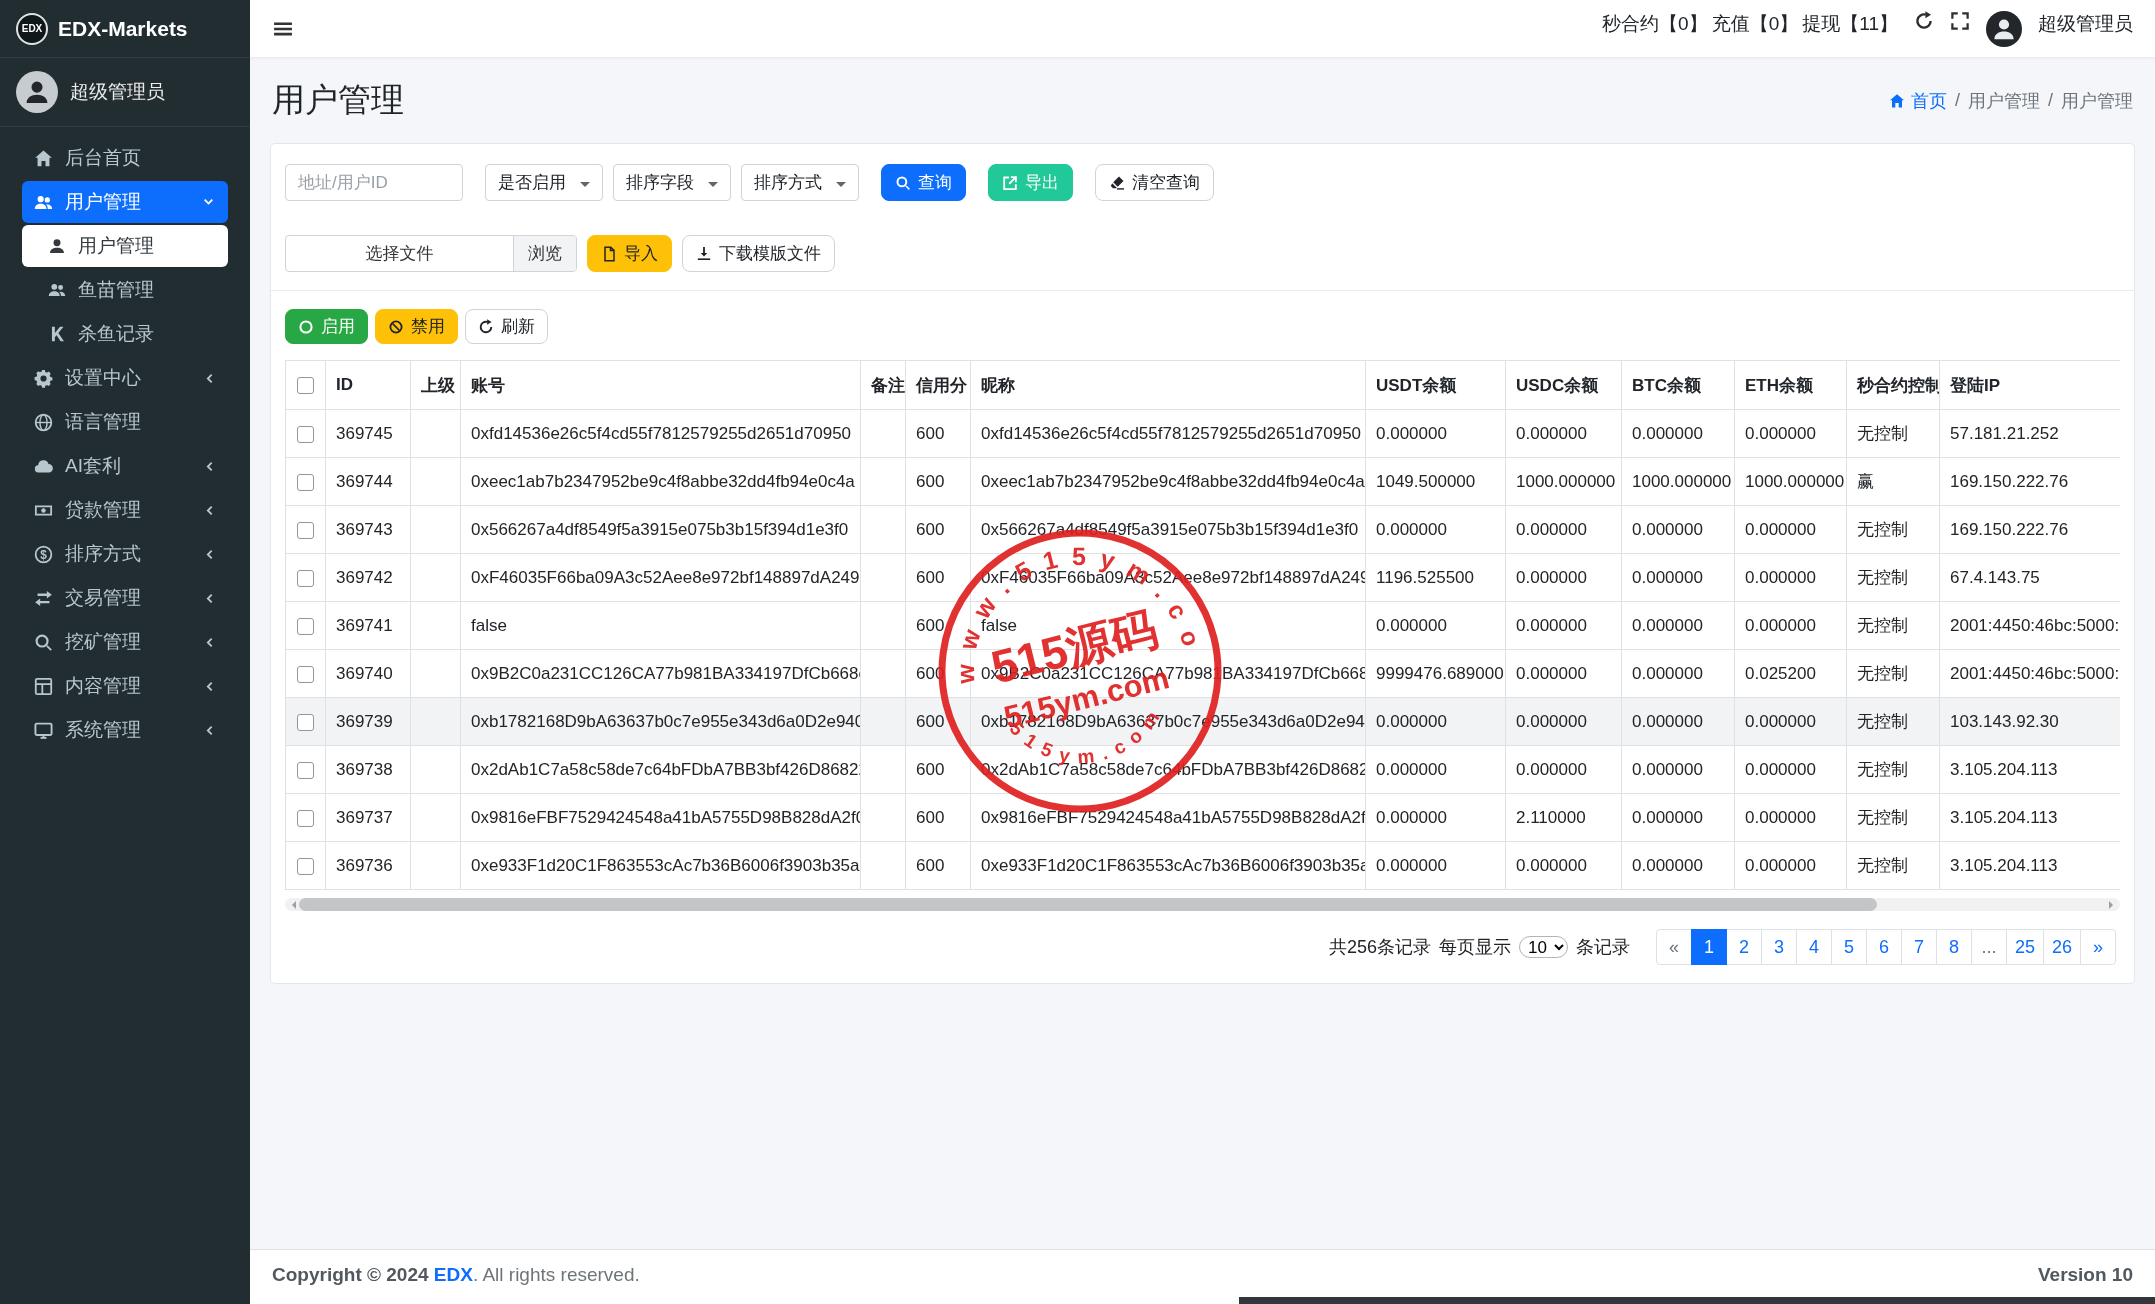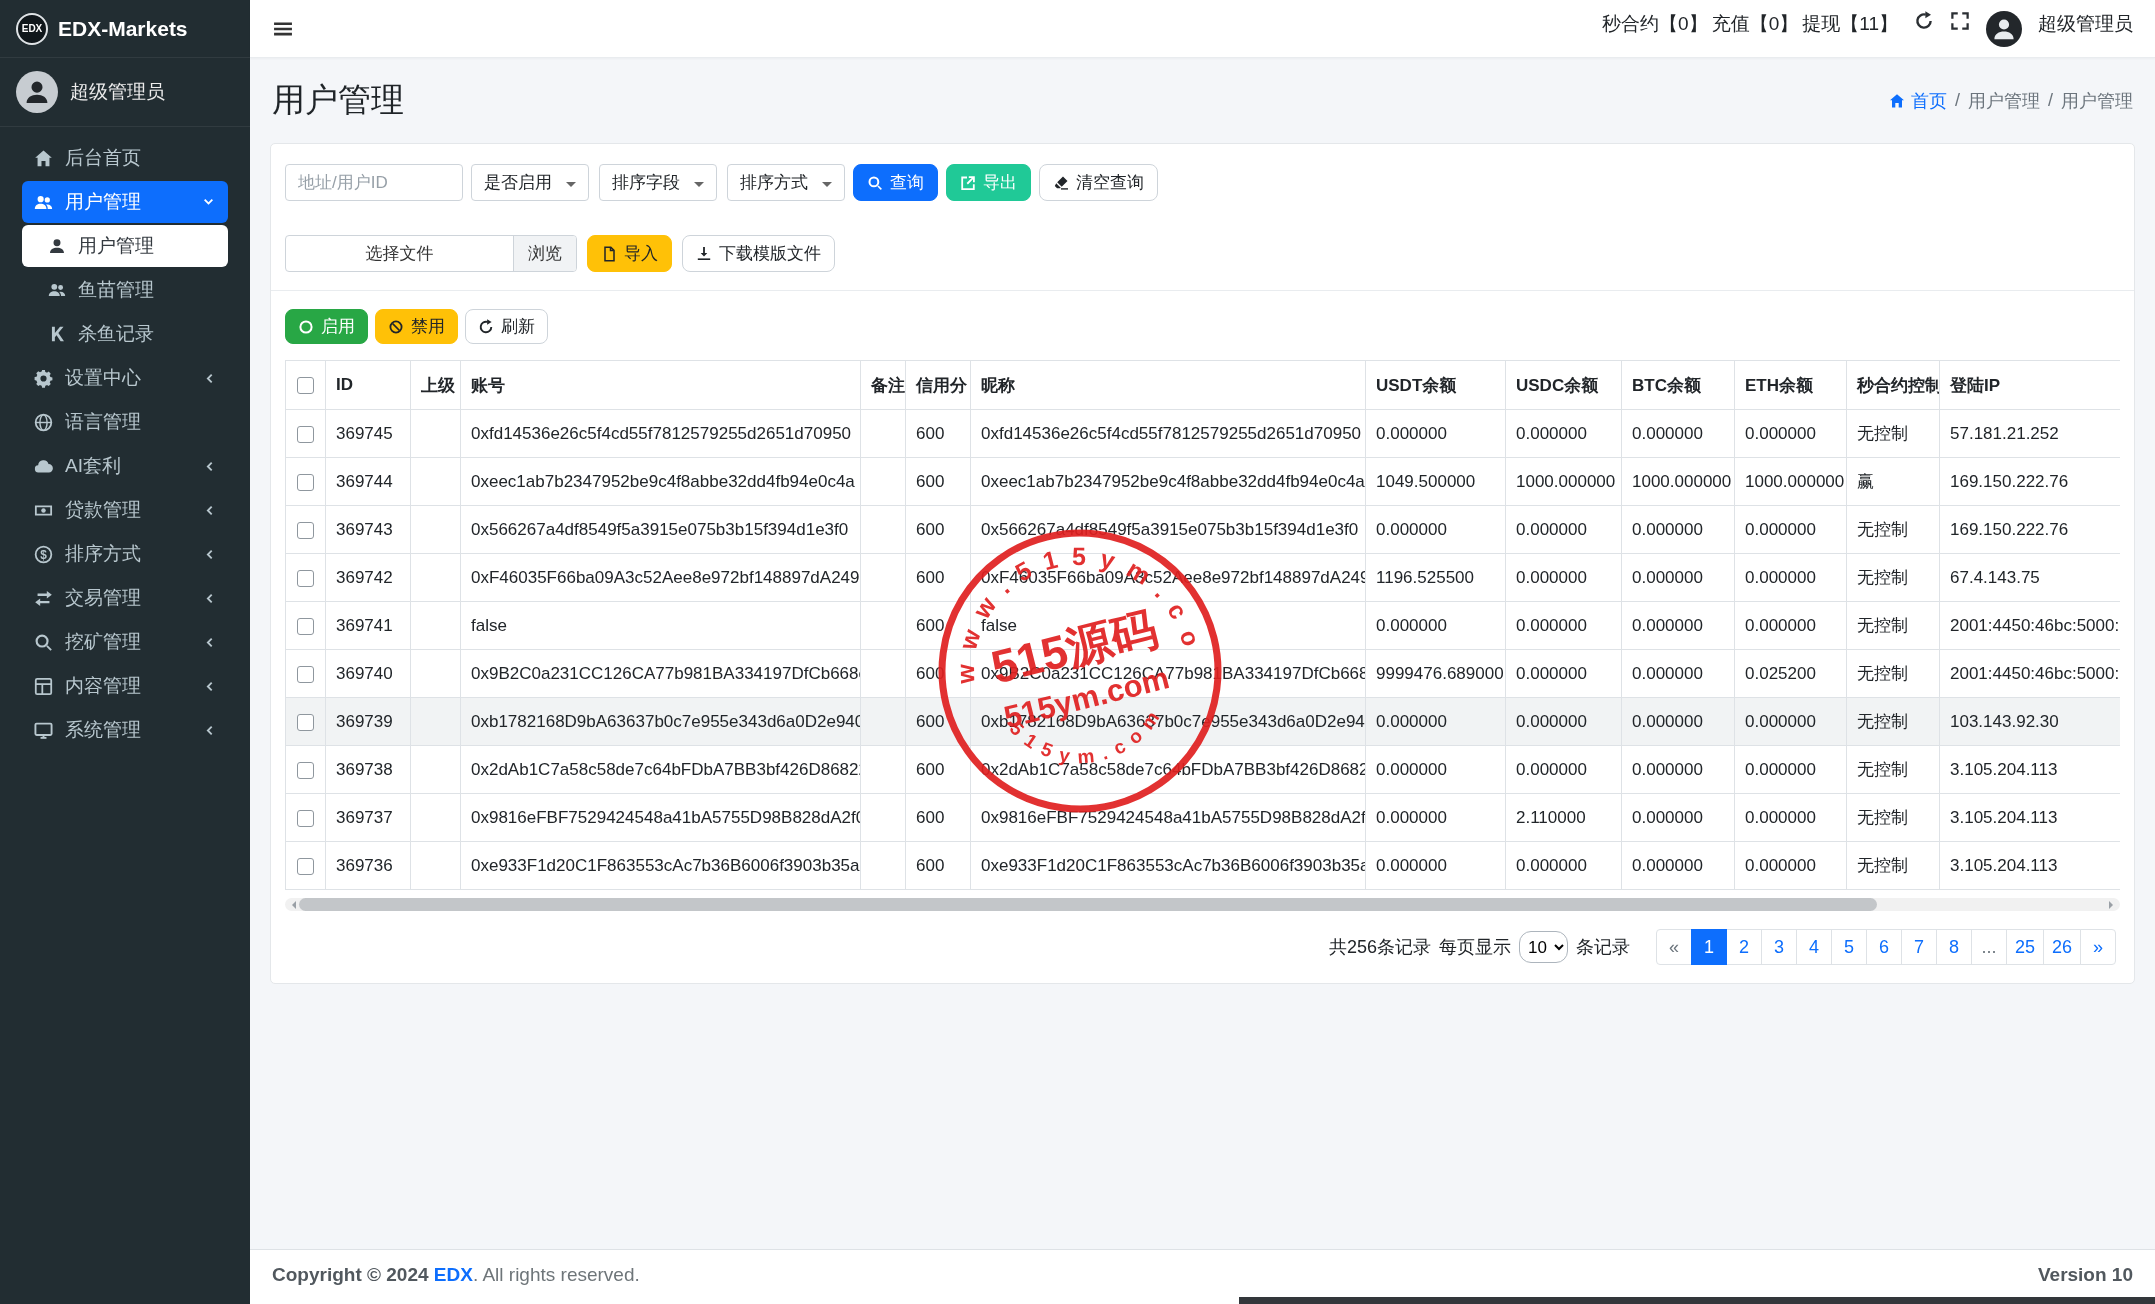--- a/index.html
+++ b/index.html
@@ -41,21 +41,21 @@
 
   
   .content{flex:1;padding:16px 20px 0;overflow:hidden}
   .page-head{display:flex;align-items:center;justify-content:space-between;margin:4px 2px 20px}
   .page-title{font-size:33px;font-weight:500;color:#1f2428}
   .breadcrumb{display:flex;align-items:center;gap:8px;font-size:18px;color:#6c757d}
   .bc-home{display:flex;align-items:center;gap:6px;color:#0d6efd;text-decoration:none;cursor:pointer}
   .bc-home .icon{width:16px;height:16px}
 
   .card{background:#fff;border:1px solid #e4e7ea;border-radius:5px;padding:20px 14px 10px;position:relative}
-  .filter-row{display:flex;align-items:center;gap:8px;margin-bottom:34px}
+  .filter-row{display:flex;align-items:center;gap:22px;margin-bottom:34px}
   .selects{display:flex;gap:10px}
   .form-input{width:178px;height:37px;border:1px solid #ced4da;border-radius:4px;padding:0 12px;font-size:17px;color:#212529;font-family:inherit;outline:none;background:#fff}
   .form-input::placeholder{color:#97a0a8}
   .fake-select{height:37px;border:1px solid #ced4da;border-radius:4px;display:flex;align-items:center;gap:14px;padding:0 12px;font-size:17px;color:#212529;cursor:pointer;background:#fff}
   .caret{width:0;height:0;border:5px solid transparent;border-top-color:#666;margin-top:9px}
   .btn{height:37px;border:1px solid transparent;border-radius:8px;display:inline-flex;align-items:center;gap:7px;padding:0 13px;font-size:17px;cursor:pointer;font-family:Liberation Serif, serif;background:#fff;white-space:nowrap}
   .btn .icon{width:16px;height:16px}
   .btn-primary{background:#0d6efd;border-color:#0d6efd;color:#fff}
   .btn-export{background:#20c997;border-color:#20c997;color:#fff}
   .btn-light{border-color:#ced4da;color:#212529;background:#fff}
@@ -83,21 +83,21 @@
   .watermark{position:absolute;left:645px;top:161px;width:300px;height:300px;pointer-events:none;opacity:.92;z-index:5}
 
   .hscroll{position:relative;height:13px;background:#f1f1f1;border-radius:7px;margin-top:8px}
   .hscroll-thumb{position:absolute;left:14px;top:0;height:13px;width:86%;background:#c3c6c9;border-radius:7px;cursor:pointer}
   .hscroll-arrow{position:absolute;top:3px;width:0;height:0;border:4px solid transparent;cursor:pointer}
   .hscroll-arrow.left{left:3px;border-right-color:#9aa0a6}
   .hscroll-arrow.right{right:3px;border-left-color:#9aa0a6}
 
   
   .pagination-row{display:flex;align-items:center;justify-content:flex-end;gap:8px;padding:18px 4px 8px;font-size:18px;color:#212529}
-  .per-page{height:32px;border:1px solid #adb5bd;border-radius:12px;font-size:17px;padding:0 4px;font-family:inherit;background:#fff}
+  .per-page{height:22px;border:1px solid #adb5bd;border-radius:12px;font-size:17px;padding:0 4px;font-family:inherit;background:#fff}
   .pager{display:flex;margin-left:18px}
   .page-item{min-width:36px;height:36px;display:flex;align-items:center;justify-content:center;border:1px solid #dee2e6;margin-left:-1px;color:#0d6efd;font-size:18px;cursor:pointer;text-decoration:none;background:#fff;padding:0 8px}
   .page-item:first-child{border-radius:4px 0 0 4px;margin-left:0}
   .page-item:last-child{border-radius:0 4px 4px 0}
   .page-item.active{background:#0d6efd;border-color:#0d6efd;color:#fff;z-index:1}
   .page-item.muted{color:#6c757d}
 
   
   .footer{position:absolute;left:0;right:0;bottom:0;background:#fff;border-top:1px solid #dee2e6;display:flex;align-items:center;justify-content:space-between;padding:14px 22px 18px;font-size:19px;color:#6e7579;z-index:2}
   .copyright-prefix{font-weight:700;color:#51585e}

